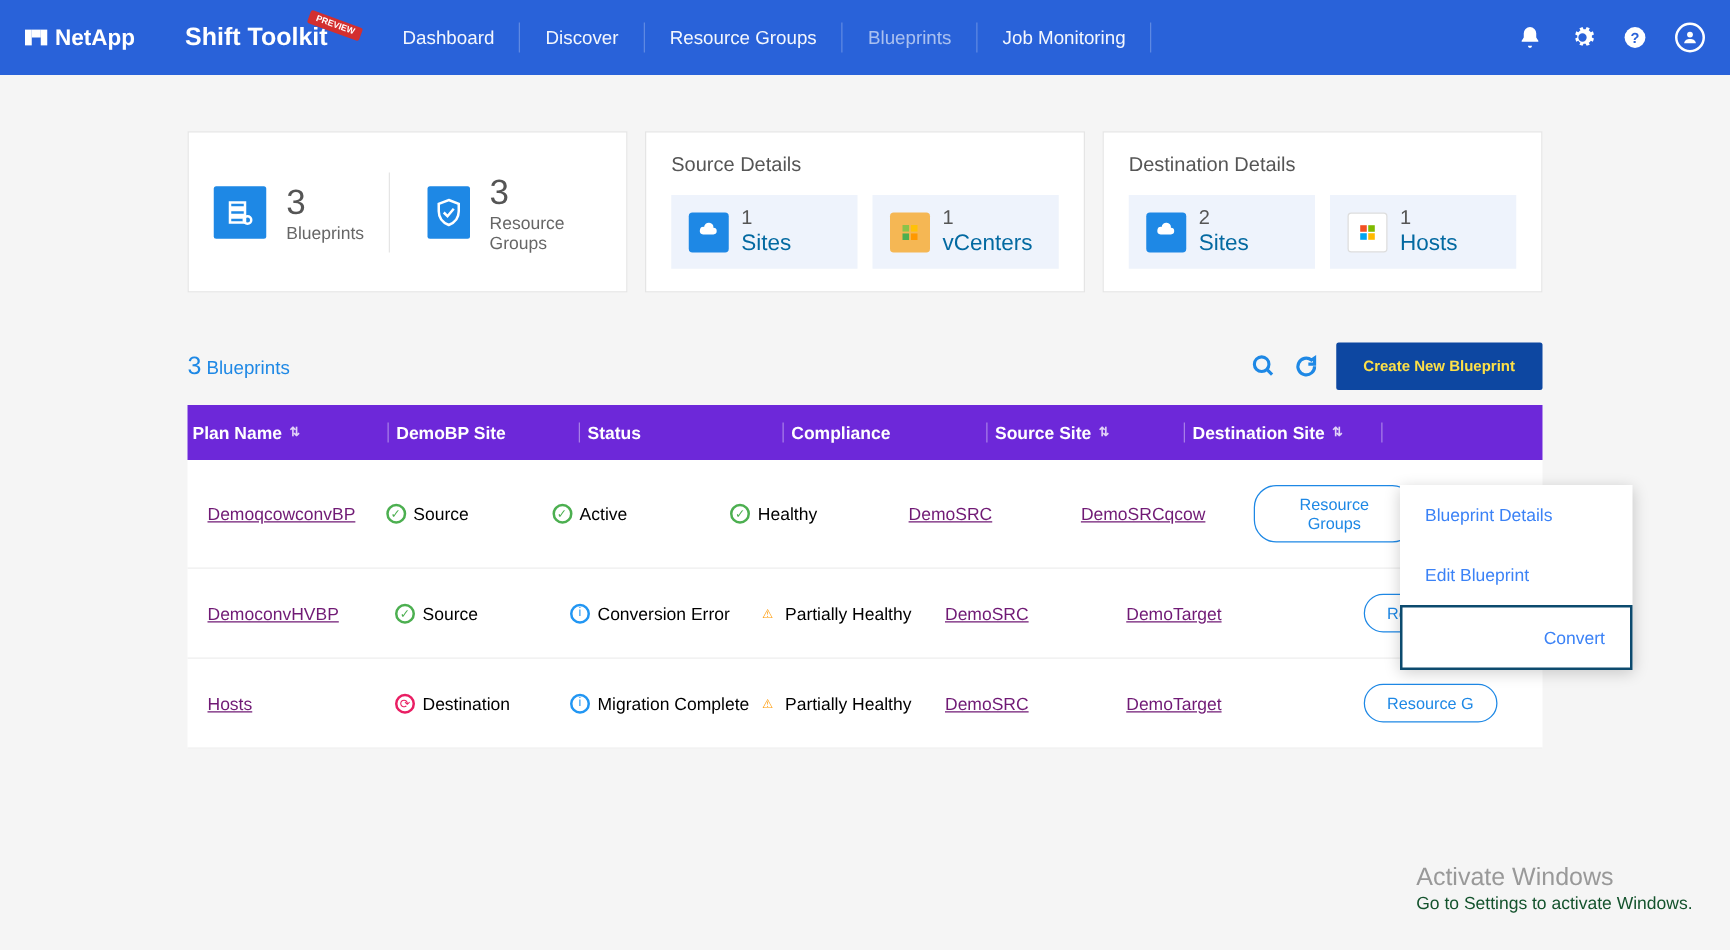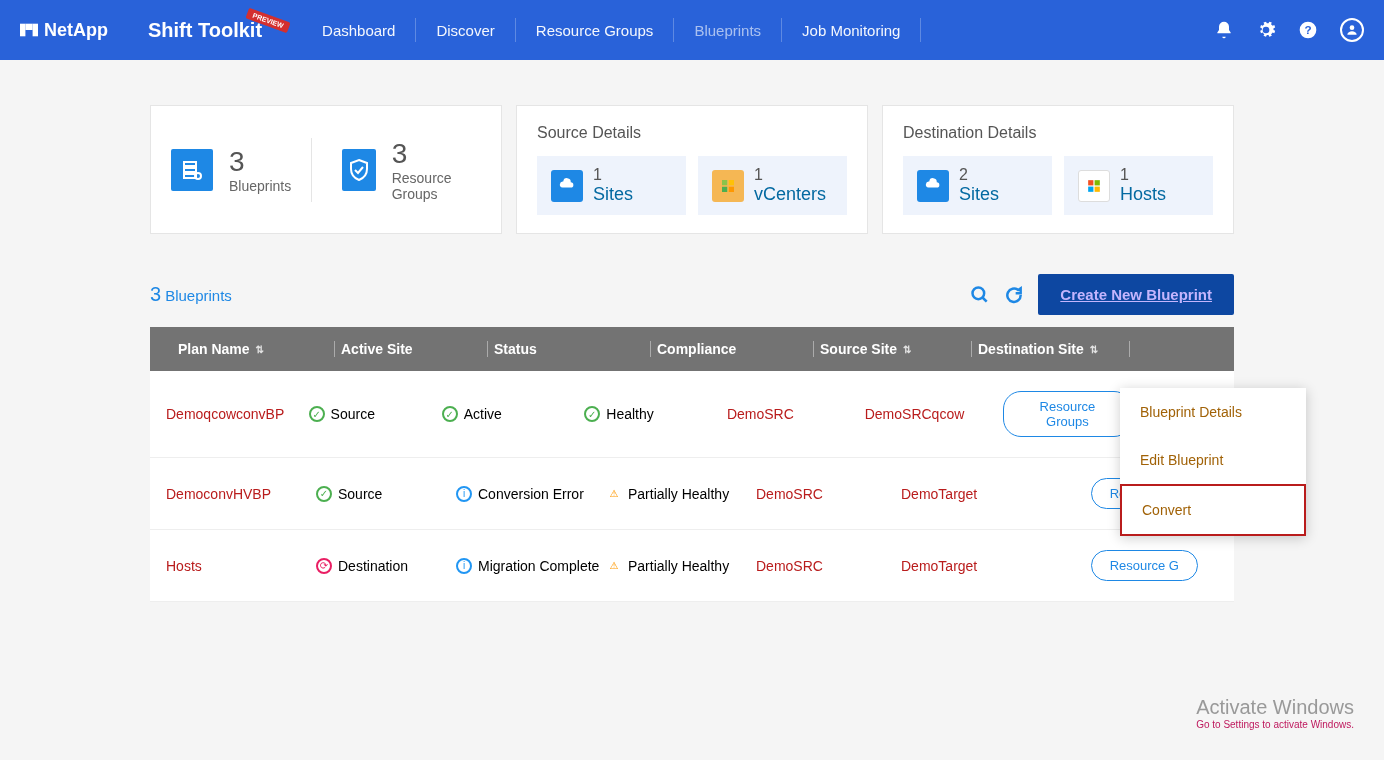--- a/index.html
+++ b/index.html
@@ -39,57 +39,57 @@
 .detail-icon.ms { background: white; border: 1px solid #ddd; font-size: 8px; color: #666; flex-direction: column; }
 .detail-num { font-size: 16px; color: #555; }
 .detail-label { font-size: 18px; color: #0369a1; }
 
 
 .table-header { display: flex; align-items: center; justify-content: space-between; margin-bottom: 12px; }
 .table-count { color: #1e88e5; font-size: 20px; }
 .table-count .label { font-size: 15px; margin-left: 4px; }
 .table-actions { display: flex; align-items: center; gap: 14px; }
 .icon-btn { color: #1e88e5; cursor: pointer; width: 20px; height: 20px; }
-.create-btn { background: #0d47a1; color: #c4b5fd; border: none; padding: 12px 22px; font-size: 15px; font-weight: 600; cursor: pointer; border-radius: 2px; text-decoration: underline; }
+.create-btn { background: #0d47a1; color: #fde047; border: none; padding: 12px 22px; font-size: 12px; font-weight: 600; cursor: pointer; border-radius: 2px; }
 
 
 .table { background: white; width: 100%; }
-.thead { background: #737373; color: white; display: flex; padding: 14px 28px; font-size: 14px; font-weight: 600; }
+.thead { background: #6d28d9; color: white; display: flex; padding: 14px 4px; font-size: 14px; font-weight: 600; }
 .th { display: flex; align-items: center; gap: 6px; }
 .th .sort { font-size: 10px; opacity: 0.8; }
 .col-plan { width: 150px; }
 .col-site { width: 140px; }
 .col-status { width: 150px; }
 .col-comp { width: 150px; }
 .col-src { width: 145px; }
 .col-dest { width: 145px; }
 .col-act { flex: 1; }
 .th-div { width: 1px; background: rgba(255,255,255,0.4); margin: 0 6px; }
 .trow { display: flex; padding: 20px 16px; border-bottom: 1px solid #eee; font-size: 14px; align-items: center; }
 .td { display: flex; align-items: center; gap: 6px; }
-.link { color: #b91c1c; cursor: pointer; }
+.link { color: #701a75; cursor: pointer; text-decoration: underline; }
 .status-icon { width: 16px; height: 16px; border-radius: 50%; display: inline-flex; align-items: center; justify-content: center; font-size: 10px; }
 .status-icon.ok { border: 2px solid #4caf50; color: #4caf50; }
 .status-icon.info { border: 2px solid #2196f3; color: #2196f3; }
 .status-icon.warn { color: #ff9800; }
 .status-icon.dest { border: 2px solid #e91e63; color: #e91e63; }
 .pill-btn { border: 1px solid #1e88e5; color: #1e88e5; background: white; padding: 7px 18px; border-radius: 18px; font-size: 13px; cursor: pointer; }
 .more-btn { border: 1px solid #1e88e5; color: #1e88e5; background: white; padding: 2px 8px; border-radius: 10px; font-size: 14px; cursor: pointer; margin-left: 30px; letter-spacing: 1px; }
 .row-actions { margin-left: auto; display: flex; align-items: center; padding-right: 20px; }
 
 
 .context-menu { position: absolute; background: white; box-shadow: 0 2px 12px rgba(0,0,0,0.2); width: 186px; top: 388px; left: 1120px; z-index: 10; }
-.menu-item { padding: 16px 20px; font-size: 14px; color: #a16207; cursor: pointer; }
-.menu-item.highlight { border: 2px solid #b91c1c; }
+.menu-item { padding: 16px 20px; font-size: 14px; color: #3b82f6; cursor: pointer; }
+.menu-item.highlight { border: 2px solid #0c4a6e; text-align: right; }
 .menu-item.danger { color: #d32f2f; }
 
 
 .watermark { position: absolute; bottom: 30px; right: 30px; color: #aaa; text-align: left; }
 .watermark .t1 { font-size: 20px; color: #999; }
-.watermark .t2 { font-size: 10px; color: #be185d; }
+.watermark .t2 { font-size: 14px; color: #14532d; }
 </style>
 </head>
 <body>
 
 <div class="header">
   <div class="logo">
     <span class="logo-icon">
       <svg viewBox="0 0 20 20">
           <rect x="0" y="3" width="6" height="14" fill="white"></rect>
           <rect x="14" y="3" width="6" height="14" fill="white"></rect>
@@ -239,21 +239,21 @@
   </div>
 
   <div class="table">
     <div class="thead">
       <div class="th col-plan">
           <span>Plan Name</span>
           <span class="sort">⇅</span>
         </div>
         <div class="th-div"></div>
       <div class="th col-site">
-          <span>Active Site</span>
+          <span>DemoBP Site</span>
         </div>
         <div class="th-div"></div>
       <div class="th col-status">
           <span>Status</span>
         </div>
         <div class="th-div"></div>
       <div class="th col-comp">
           <span>Compliance</span>
         </div>
         <div class="th-div"></div>

